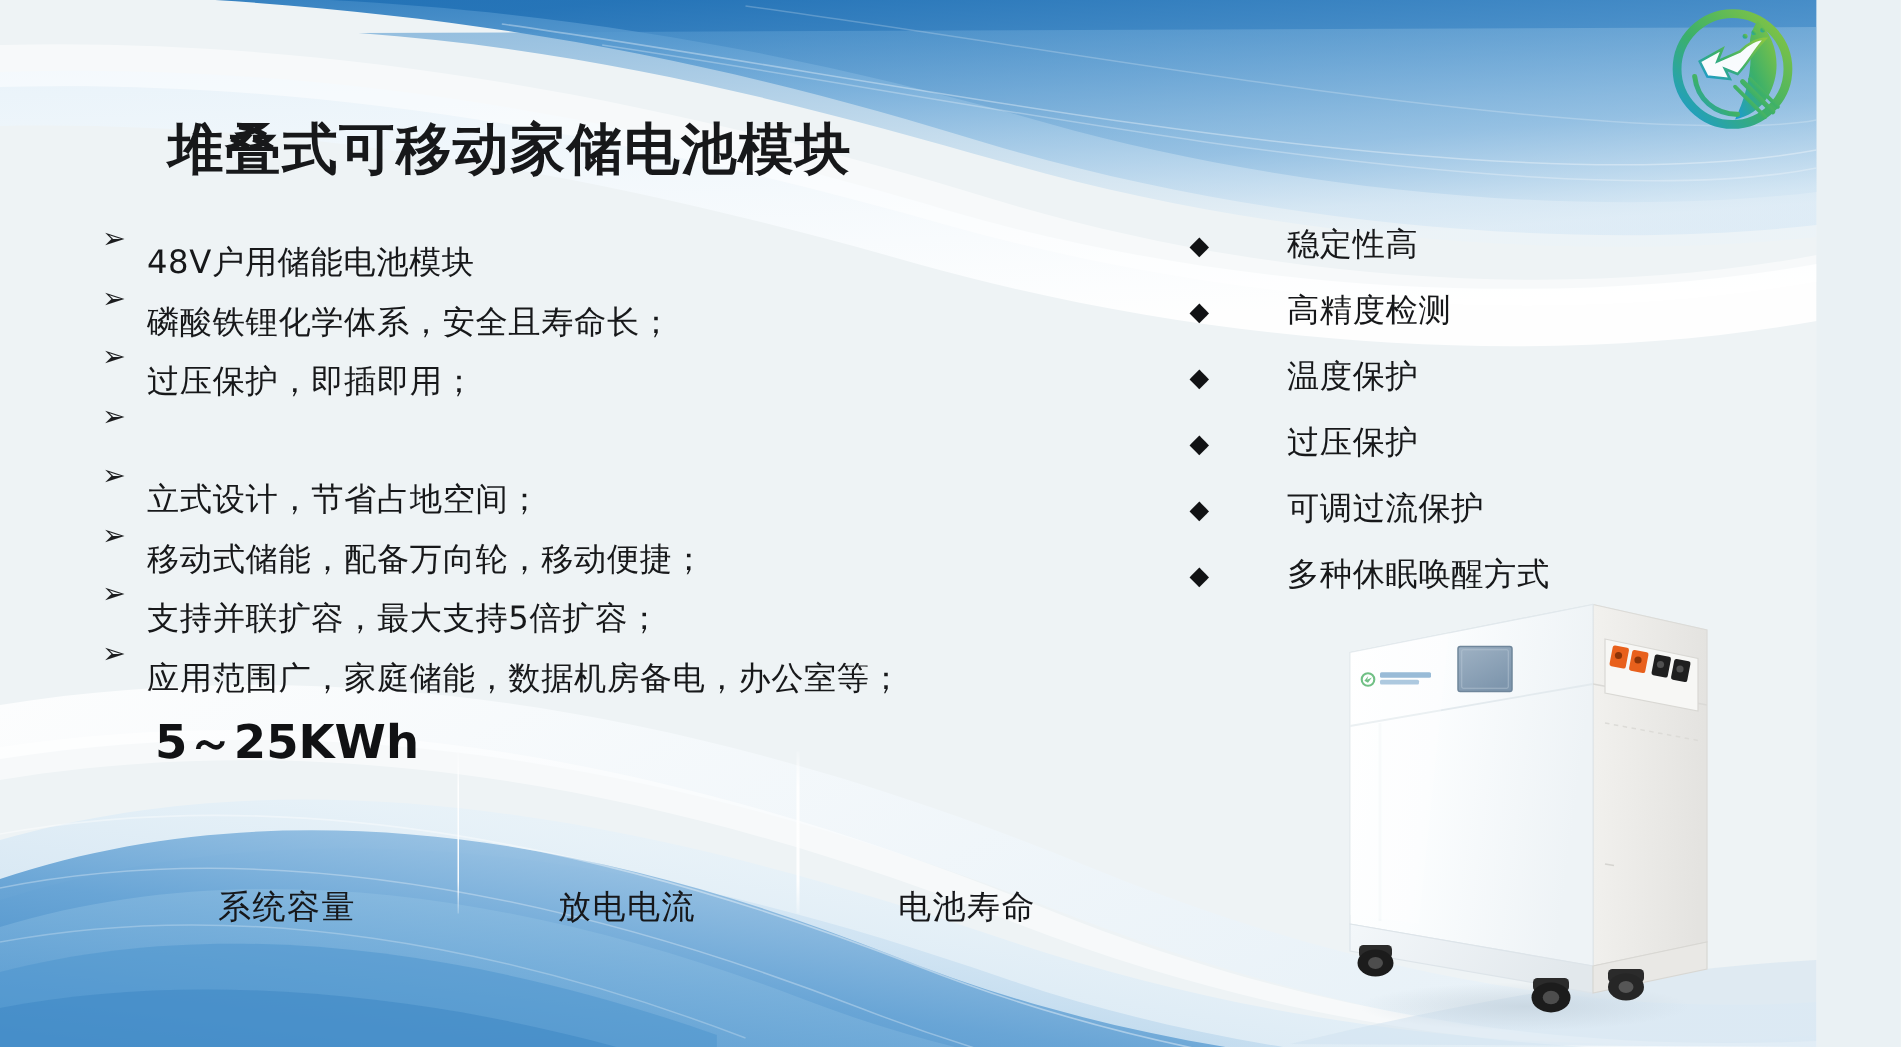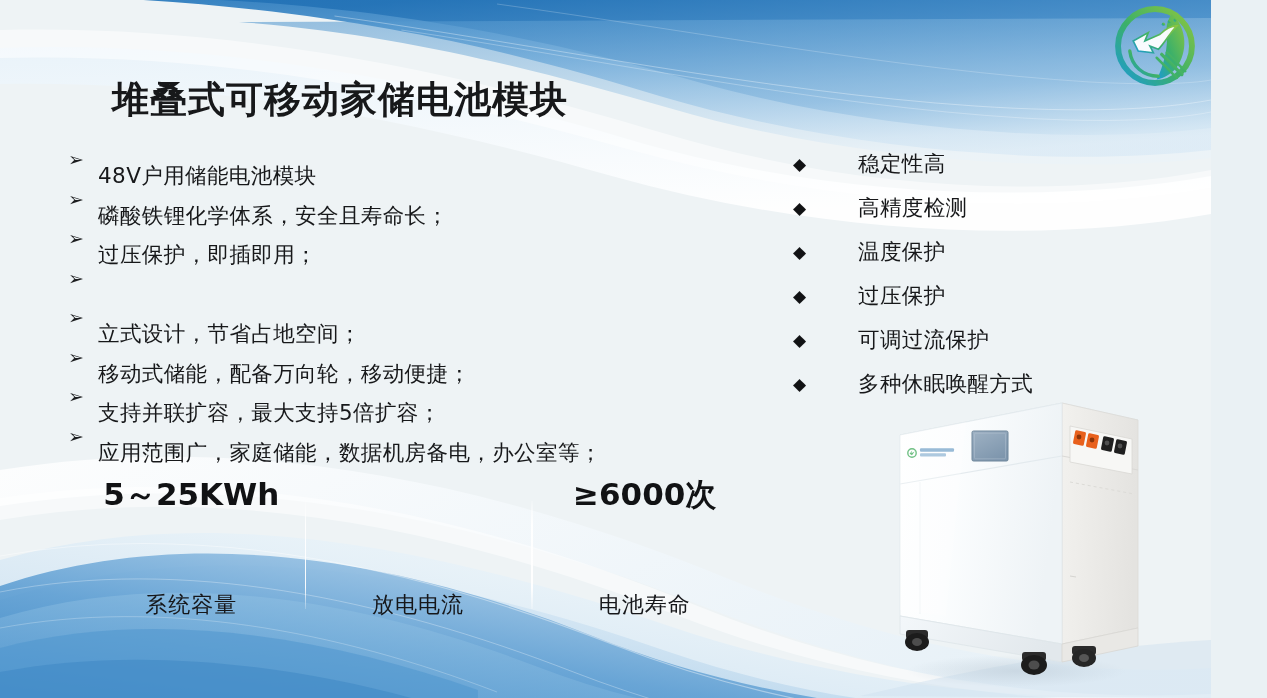--- a/index.html
+++ b/index.html
@@ -298,21 +298,20 @@
     <div class="stat">
       <div class="stat-value">5～25KWh</div>
       <div class="stat-label">系统容量</div>
     </div>
 
     <div class="stat">
       <div class="stat-label">放电电流</div>
     </div>
 
     <div class="stat">
-      <div class="stat-value">≥6000次</div>
       <div class="stat-label">电池寿命</div>
     </div>
 
   </div>
 
   <div class="product">
     <svg viewBox="0 0 280 300" width="280" height="300">
       <defs>
         <linearGradient id="faceGrad" x1="0" y1="0" x2="1" y2="0.2">
           <stop offset="0%" stop-color="#ffffff"></stop>

